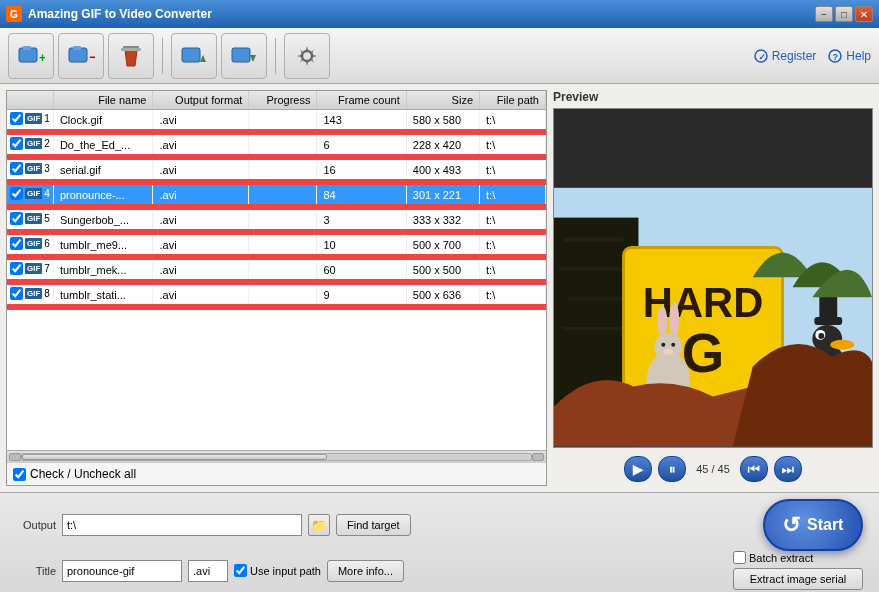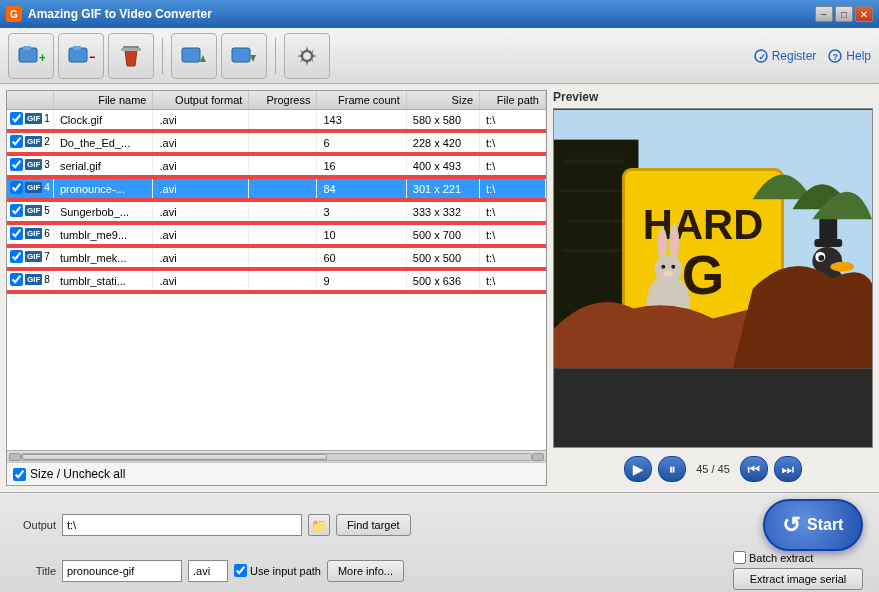--- a/index.html
+++ b/index.html
@@ -130,21 +130,21 @@
       border-bottom: 1px solid #aaa;
       border-right: 1px solid #ccc;
       padding: 3px 6px;
       text-align: right;
       font-weight: normal;
       white-space: nowrap;
       cursor: pointer;
     }
     .file-table td {
       padding: 2px 6px;
-      border-bottom: 4px solid #ef4444;
+      border-bottom: 6px solid #ef4444;
       border-right: 1px solid #eee;
       white-space: nowrap;
       margin-top: 32px;
     }
     .file-table tr.selected td {
       background: #3399ff;
       color: white;
     }
     .row-check {
       display: inline-flex;
@@ -201,21 +201,21 @@
     .preview-label {
       font-size: 12px;
       font-weight: bold;
       color: #333;
     }
     .preview-frame {
       flex: 1;
       background: #2a2a2a;
       border: 1px solid #888;
       display: flex;
-      align-items: flex-start;
+      align-items: flex-end;
       justify-content: center;
       overflow: hidden;
       position: relative;
     }
     .preview-controls {
       display: flex;
       align-items: center;
       justify-content: center;
       gap: 6px;
       padding: 4px 0;
@@ -533,21 +533,21 @@
     <div style="flex:1"></div>
     <div class="scrollbar-area">
       <div style="width:12px;height:8px;background:#bbb;border:1px solid #999;border-radius:2px;cursor:pointer"></div>
       <div class="scroll-track">
         <div class="scroll-thumb"></div>
       </div>
       <div style="width:12px;height:8px;background:#bbb;border:1px solid #999;border-radius:2px;cursor:pointer"></div>
     </div>
     <div class="check-all">
       <input type="checkbox" checked="" style="">
-      <span>Size / Uncheck all</span>
+      <span>Check / Uncheck all</span>
     </div>
   </div>
 
   <div class="preview-area">
     <span class="preview-label">Preview</span>
     <div class="preview-frame">
       <svg width="320" height="260" viewBox="0 0 320 260">
 
         <rect width="320" height="260" fill="#b8d8f0"></rect>
 

